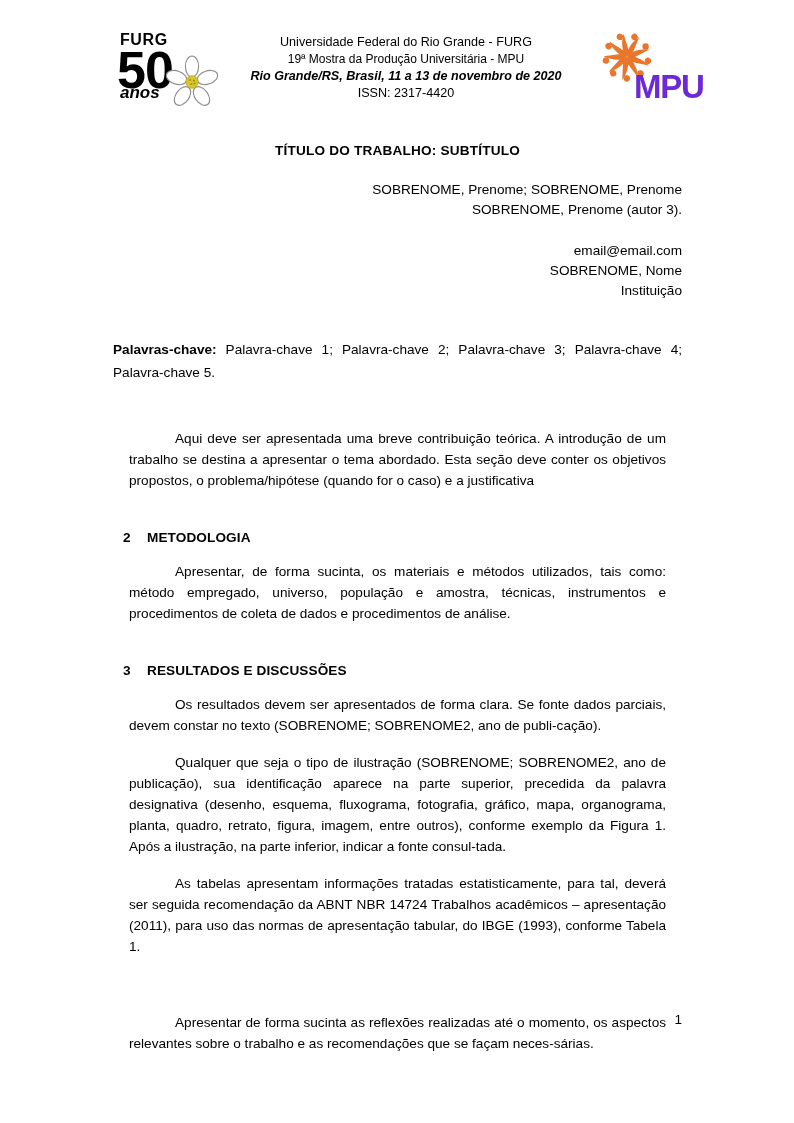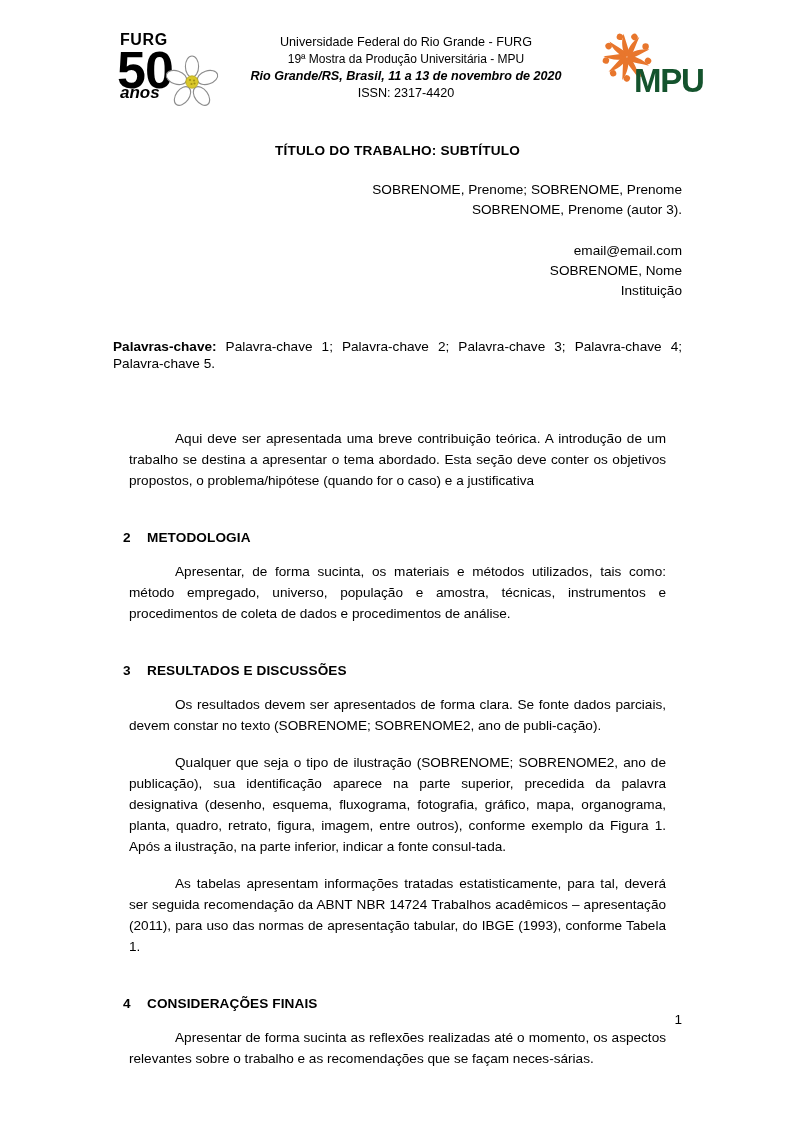--- a/index.html
+++ b/index.html
@@ -115,26 +115,26 @@
   .mpu-pinwheel {
     position: absolute;
     left: 2px;
     top: 0px;
     width: 62px;
     height: 62px;
   }
   .mpu-word {
     position: absolute;
     left: 40px;
-    top: 38px;
+    top: 44px;
     font-size: 33px;
     font-weight: bold;
     letter-spacing: -1.2px;
     line-height: 1;
-    color: #14532d;
+    color: #6d28d9;
   }
 
   
   .doc-title {
     position: absolute;
     left: 113px;
     top: 143px;
     width: 569px;
     text-align: center;
     font-size: 13.6px;
@@ -160,21 +160,21 @@
     line-height: 20px;
   }
 
   
   .keywords {
     position: absolute;
     left: 113px;
     top: 338px;
     width: 569px;
     font-size: 13.6px;
-    line-height: 17px;
+    line-height: 23px;
     text-align: justify;
   }
   .keywords b { font-weight: bold; }
 
   
   .body-area {
     position: absolute;
     left: 113px;
     top: 412px;
     width: 569px;
@@ -324,21 +324,20 @@
 
     <div class="section">
       <h2 class="sec-head"><span class="num">3</span><span>RESULTADOS E DISCUSSÕES</span></h2>
       <p class="para">Os resultados devem ser apresentados de forma clara. Se fonte dados parciais, devem constar no texto (SOBRENOME; SOBRENOME2, ano de publi-cação).</p>
       <p class="para">Qualquer que seja o tipo de ilustração (SOBRENOME; SOBRENOME2, ano de publicação), sua identificação aparece na parte superior, precedida da palavra designativa (desenho, esquema, fluxograma, fotografia, gráfico, mapa, organograma, planta, quadro, retrato, figura, imagem, entre outros), conforme exemplo da Figura 1. Após a ilustração, na parte inferior, indicar a fonte consul-tada.</p>
       <p class="para">As tabelas apresentam informações tratadas estatisticamente, para tal, deverá ser seguida recomendação da ABNT NBR 14724 Trabalhos acadêmicos – apresentação (2011), para uso das normas de apresentação tabular, do IBGE (1993), conforme Tabela 1.</p>
     </div>
     <div class="gap-sec"></div>
 
     <div class="section">
-      <h2 class="sec-head"><span class="num">4</span><span>CONSIDERAÇÕES FINAIS</span></h2>
       <p class="para">Apresentar de forma sucinta as reflexões realizadas até o momento, os aspectos relevantes sobre o trabalho e as recomendações que se façam neces-sárias.</p>
     </div>
 
   </div>
 
   <div class="page-number">1</div>
 
 </div>
 
 </body></html>

